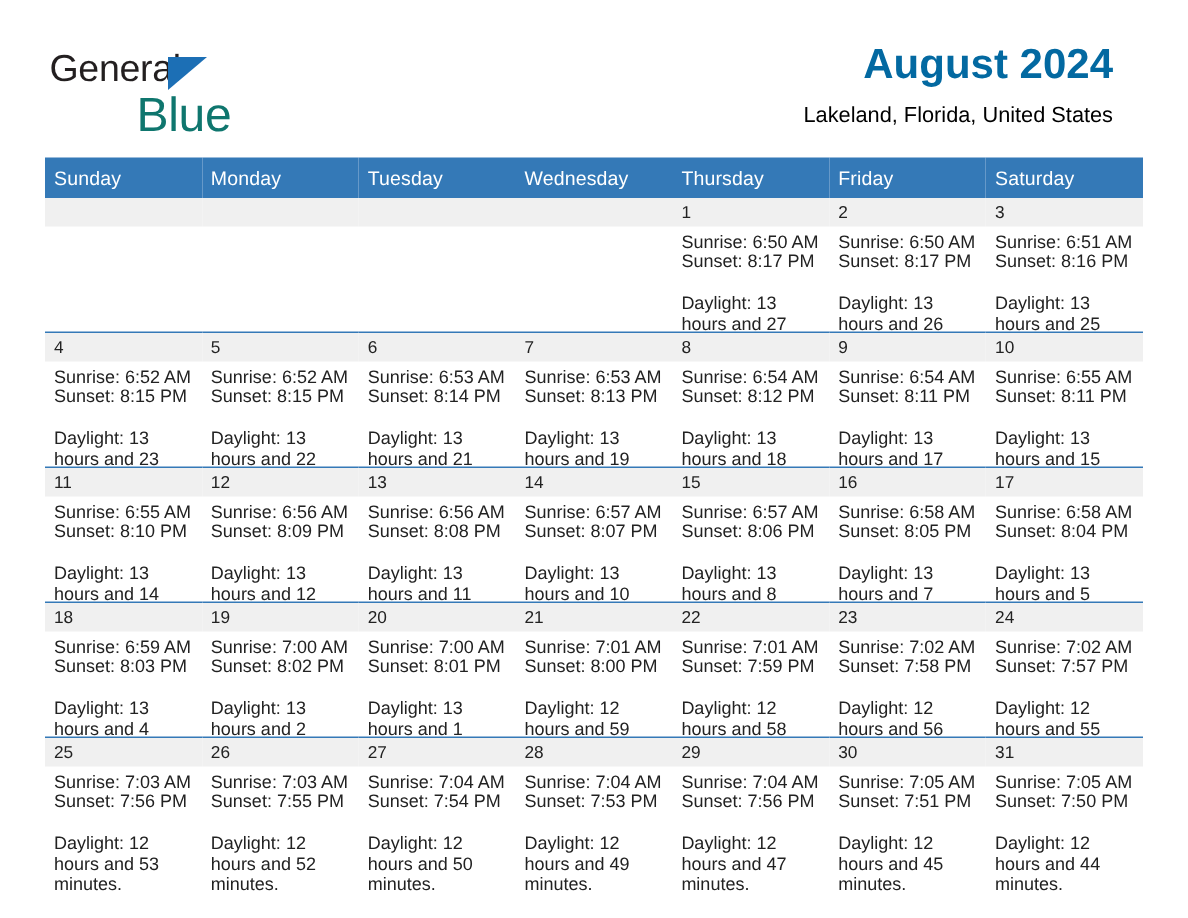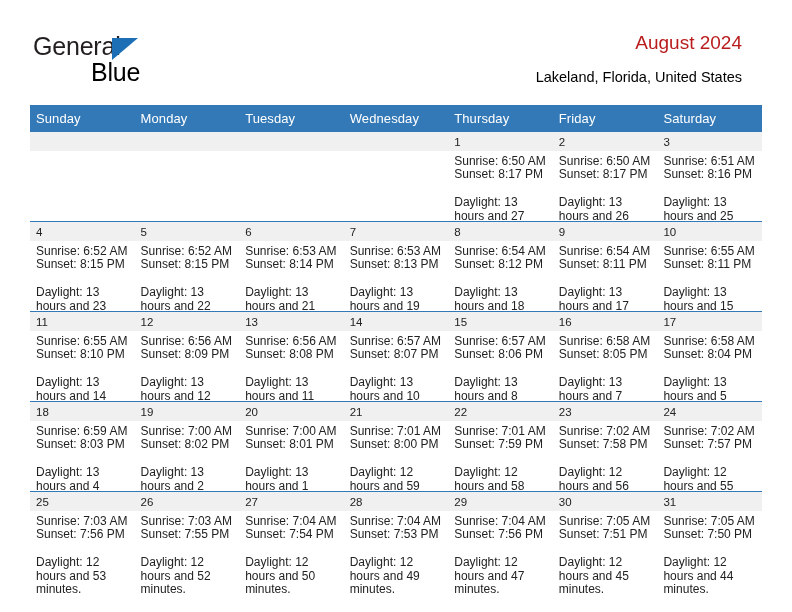--- a/index.html
+++ b/index.html
@@ -51,35 +51,35 @@
     top: 6px;
     width: 0;
     height: 0;
     border-left: 26px solid #1c6fb5;
     border-bottom: 22px solid transparent;
   }
   .logo-blue {
     position: absolute;
     left: 58px;
     top: 26px;
-    font-size: 25px;
+    font-size: 32px;
     letter-spacing: -0.2px;
-    color: #000000;
+    color: #0f766e;
   }
 
   .title-block {
     position: absolute;
     right: 36px;
     top: 26px;
     text-align: right;
   }
   .cal-title {
-    font-size: 19px;
-    font-weight: normal;
-    color: #b91c1c;
+    font-size: 28px;
+    font-weight: bold;
+    color: #0369a1;
     line-height: 34px;
     white-space: nowrap;
   }
   .cal-subtitle {
     font-size: 14.5px;
     color: #000;
     line-height: 20px;
     margin-top: 7px;
     white-space: nowrap;
   }

